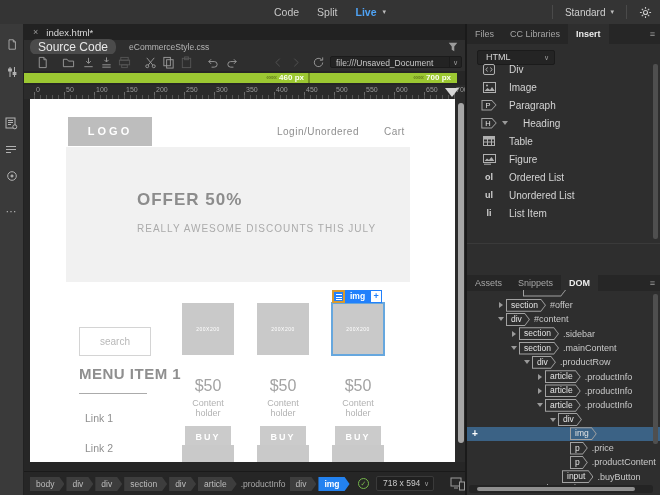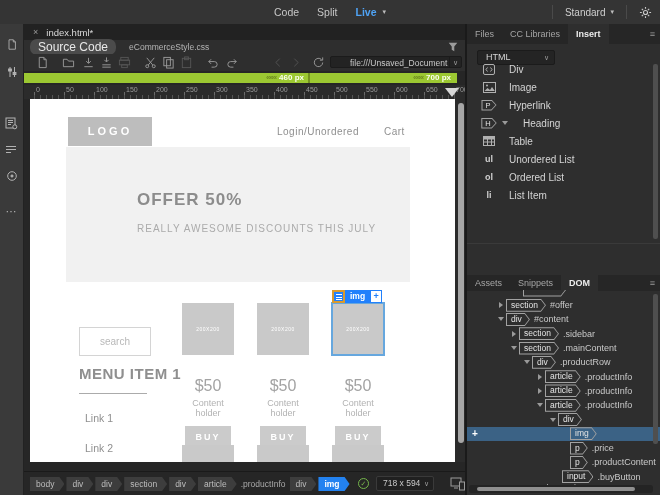--- a/index.html
+++ b/index.html
@@ -30,21 +30,21 @@
   #tab-close{margin-left:9px;font-size:9px;color:#9a9a9a}
   #tab-title{margin-left:8px;font-size:9.5px;color:#dadada}
   #relatedbar{left:24px;top:40px;width:443px;height:14px;background:#2e2e2e;display:flex;align-items:center}
   #srccode{margin-left:6px;background:#4b4b4b;border-radius:7px;padding:1px 8px;font-size:12px;color:#e8e8e8}
   #cssfile{margin-left:13px;font-size:8.5px;color:#b5b5b5}
   #filter-funnel{position:absolute;right:8px;top:1px}
 
   #toolbar{left:24px;top:54px;width:443px;height:17px;background:#2e2e2e;border-bottom:1px solid #242424}
   .tb{position:absolute;top:2px}
   #urlfield{position:absolute;left:306px;top:2px;width:132px;height:12px;background:#232323;border:1px solid #1b1b1b;border-radius:2px;
-            font-size:8.5px;color:#c8c8c8;line-height:12px;padding-left:19px;box-sizing:border-box}
+            font-size:8.5px;color:#c8c8c8;line-height:12px;padding-left:5px;box-sizing:border-box}
   #urlchev{position:absolute;right:3px;top:0;font-size:7px;color:#9a9a9a;line-height:11px;border-left:1px solid #1b1b1b;padding-left:3px}
 
   
   #mediabar{left:24px;top:71px;width:443px;height:14px;background:#262626}
   #greenbar{position:absolute;left:0;top:2px;width:433px;height:10px;background:#9cc832;display:flex}
   .mqseg{position:relative;height:10px;box-sizing:border-box;display:flex;align-items:center;justify-content:flex-end;padding-right:4px;gap:3px}
   .mqseg+.mqseg{border-left:2px solid #74931f}
   .mqchev{font-size:8px;font-weight:bold;color:#6f8d21;letter-spacing:-1px;line-height:10px}
   .mqlabel{font-size:8px;font-weight:bold;color:#fbfff0;line-height:10px}
 
@@ -505,21 +505,21 @@
           </svg>
       </span>
       <span class="ilabel nocaret">Image</span>
     </div>
     <div class="irow mini">
       <span class="islot">
           <span class="flag">
             <i>P</i>
           </span>
         </span>
-      <span class="ilabel nocaret">Hyperlink</span>
+      <span class="ilabel nocaret">Paragraph</span>
     </div>
     <div class="irow mini">
       <span class="islot">
           <span class="flag">
             <i>H</i>
           </span>
         </span>
       <span class="icaret"></span>
       <span class="ilabel" style="margin-left:15px">Heading</span>
     </div>
@@ -529,26 +529,38 @@
             <g stroke="currentColor" fill="none">
               <rect x="0.5" y="0.5" width="11" height="9"></rect>
               <rect x="0.5" y="0.5" width="11" height="2.5" fill="currentColor"></rect>
               <path d="M4.5 3v6.5M8.5 3v6.5M0.5 6h11"></path>
             </g>
           </svg>
       </span>
       <span class="ilabel nocaret">Table</span>
     </div>
     <div class="irow">
-      <span class="islot itext">ul</span>
-      <span class="ilabel nocaret">Unordered List</span>
+      <span class="islot">
+        <svg width="13" height="11" viewBox="0 0 13 11">
+            <g fill="currentColor">
+              <rect x="0.5" y="0.5" width="12" height="8" fill="none" stroke="currentColor"></rect>
+              <path d="M1.5 7l2.5-2.5 2 1.5L8.5 3l2.8 4z"></path>
+              <path d="M1 10.2h7" stroke="currentColor"></path>
+            </g>
+          </svg>
+      </span>
+      <span class="ilabel nocaret">Figure</span>
     </div>
     <div class="irow">
       <span class="islot itext">ol</span>
       <span class="ilabel nocaret">Ordered List</span>
+    </div>
+    <div class="irow">
+      <span class="islot itext">ul</span>
+      <span class="ilabel nocaret">Unordered List</span>
     </div>
     <div class="irow">
       <span class="islot itext">li</span>
       <span class="ilabel nocaret">List Item</span>
     </div>
   </div>
 
   <div id="insert-divider"></div>
   <div class="vscroll" style="top:40px;height:175px"></div>
 

